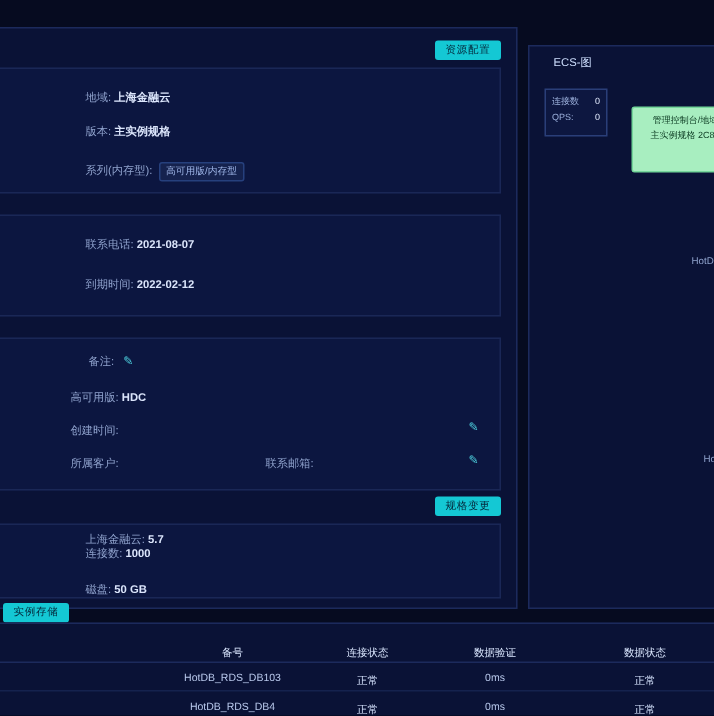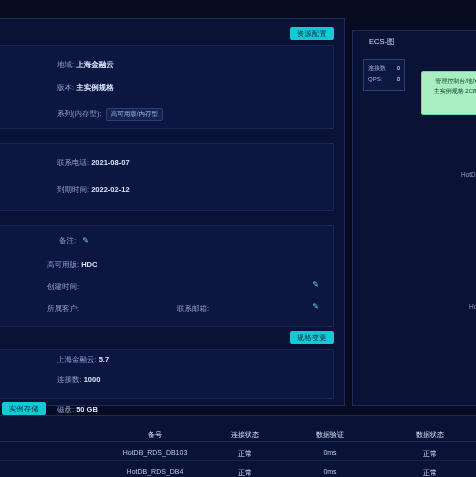--- a/index.html
+++ b/index.html
@@ -207,25 +207,25 @@
         <div class="pencil" style="position:absolute; right:14px; top:76px;">✎</div>
       </div>
 
       <div class="cyan-btn" style="right:10px; top:312px;">规格变更</div>
 
       <div class="sect" style="top:330px; height:50px;">
         <div class="row" style="left:105px; top:5px;">
           <span class="lbl">上海金融云:</span>
           <span class="val">5.7</span>
         </div>
-        <div class="row" style="left:105px; top:25px;">
+        <div class="row" style="left:105px; top:14px;">
           <span class="lbl">连接数:</span>
           <span class="val">1000</span>
         </div>
-        <div class="row" style="left:105px; top:38px;margin-top:17px;">
+        <div class="row" style="left:105px; top:38px;">
           <span class="lbl">磁盘:</span>
           <span class="val">50 GB</span>
         </div>
       </div>
     </div>
   </div>
 
   <div class="cyan-btn" style="left:2px; top:402px;">实例存储</div>
 
   <div class="right-panel">

